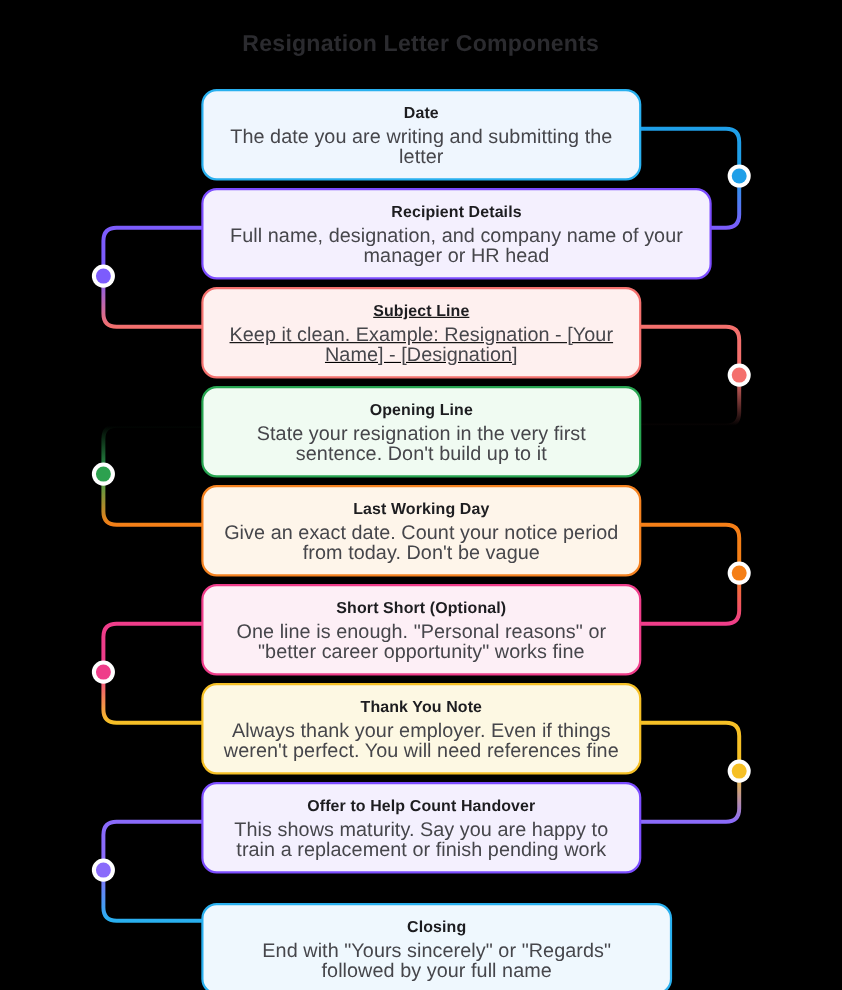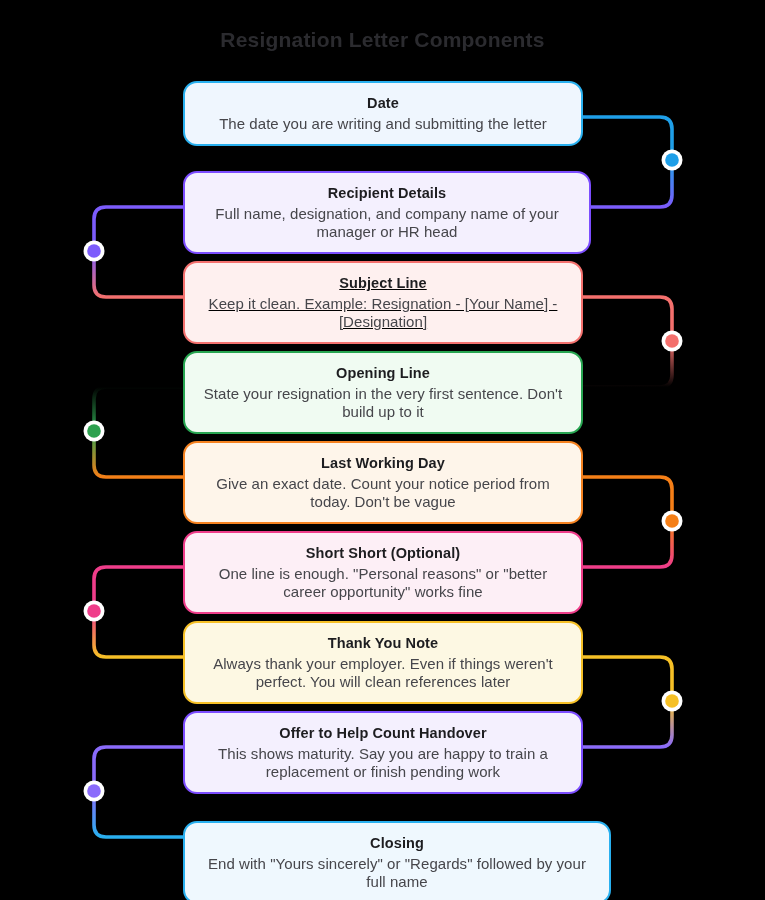--- a/index.html
+++ b/index.html
@@ -20,21 +20,21 @@
   .card{
     position:absolute;left:183px;width:400px;box-sizing:border-box;
     border-radius:14px;border:2px solid #15803d;
     padding:10px 18px 11px 18px;text-align:center;
   }
   .card-title{
     font-size:14.5px;font-weight:bold;color:#1d1d20;line-height:20px;
     margin:0 0 2px 0;letter-spacing:.1px;
   }
   .card-desc{
-    font-size:15px;color:#46464b;line-height:18px;margin:0;
+    font-size:18px;color:#46464b;line-height:18px;margin:0;
     letter-spacing:.05px;
   }
 </style>
 </head>
 <body>
 
 <div id="stage">
 
   <div class="page-title">Resignation Letter Components</div>
 
@@ -137,21 +137,21 @@
       <path d="M 94 791 V 825 Q 94 837 106 837 H 183" fill="none" stroke="url(#g7b)" stroke-width="3.6" stroke-linecap="round"></path>
       <circle cx="94" cy="791" r="10.5" fill="#ffffff"></circle>
       <circle cx="94" cy="791" r="6.8" fill="#8a6bfb"></circle>
     </svg>
 
   <div id="cards-layer">
       <div class="card" style="top: 81px; left: 183px; width: 400px; background: rgb(239, 246, 254); border-color: rgb(41, 176, 239);">
         <div class="card-title">Date</div>
         <div class="card-desc">The date you are writing and submitting the letter</div>
       </div>
-      <div class="card" style="top: 171px; left: 183px; width: 408px; background: rgb(244, 240, 254); border-color: rgb(124, 77, 255);">
+      <div class="card" style="top: 171px; left: 183px; width: 464px; background: rgb(244, 240, 254); border-color: rgb(124, 77, 255);">
         <div class="card-title">Recipient Details</div>
         <div class="card-desc">Full name, designation, and company name of your manager or HR head</div>
       </div>
       <div class="card" style="top: 261px; left: 183px; width: 400px; background: rgb(254, 240, 239); border-color: rgb(244, 113, 110); text-decoration: underline;">
         <div class="card-title">Subject Line</div>
         <div class="card-desc">Keep it clean. Example: Resignation - [Your Name] - [Designation]</div>
       </div>
       <div class="card" style="top: 351px; left: 183px; width: 400px; background: rgb(240, 251, 242); border-color: rgb(39, 165, 81);">
         <div class="card-title">Opening Line</div>
         <div class="card-desc">State your resignation in the very first sentence. Don't build up to it</div>
@@ -159,21 +159,21 @@
       <div class="card" style="top: 441px; left: 183px; width: 400px; background: rgb(254, 245, 234); border-color: rgb(245, 130, 32);">
         <div class="card-title">Last Working Day</div>
         <div class="card-desc">Give an exact date. Count your notice period from today. Don't be vague</div>
       </div>
       <div class="card" style="top: 531px; left: 183px; width: 400px; background: rgb(253, 239, 246); border-color: rgb(239, 61, 138);">
         <div class="card-title">Short Short (Optional)</div>
         <div class="card-desc">One line is enough. "Personal reasons" or "better career opportunity" works fine</div>
       </div>
       <div class="card" style="top: 621px; left: 183px; width: 400px; background: rgb(253, 248, 227); border-color: rgb(246, 192, 38); text-align: center;">
         <div class="card-title">Thank You Note</div>
-        <div class="card-desc">Always thank your employer. Even if things weren't perfect. You will clean references later</div>
+        <div class="card-desc">Always thank your employer. Even if things weren't perfect. You will need references fine</div>
       </div>
       <div class="card" style="top: 711px; left: 183px; width: 400px; background: rgb(244, 240, 254); border-color: rgb(124, 77, 255);">
         <div class="card-title">Offer to Help Count Handover</div>
         <div class="card-desc">This shows maturity. Say you are happy to train a replacement or finish pending work</div>
       </div>
       <div class="card" style="top: 801px; left: 183px; width: 428px; background: rgb(239, 248, 254); border-color: rgb(41, 176, 239); margin-top: 20px;">
         <div class="card-title">Closing</div>
         <div class="card-desc">End with "Yours sincerely" or "Regards" followed by your full name</div>
       </div>
     </div>

